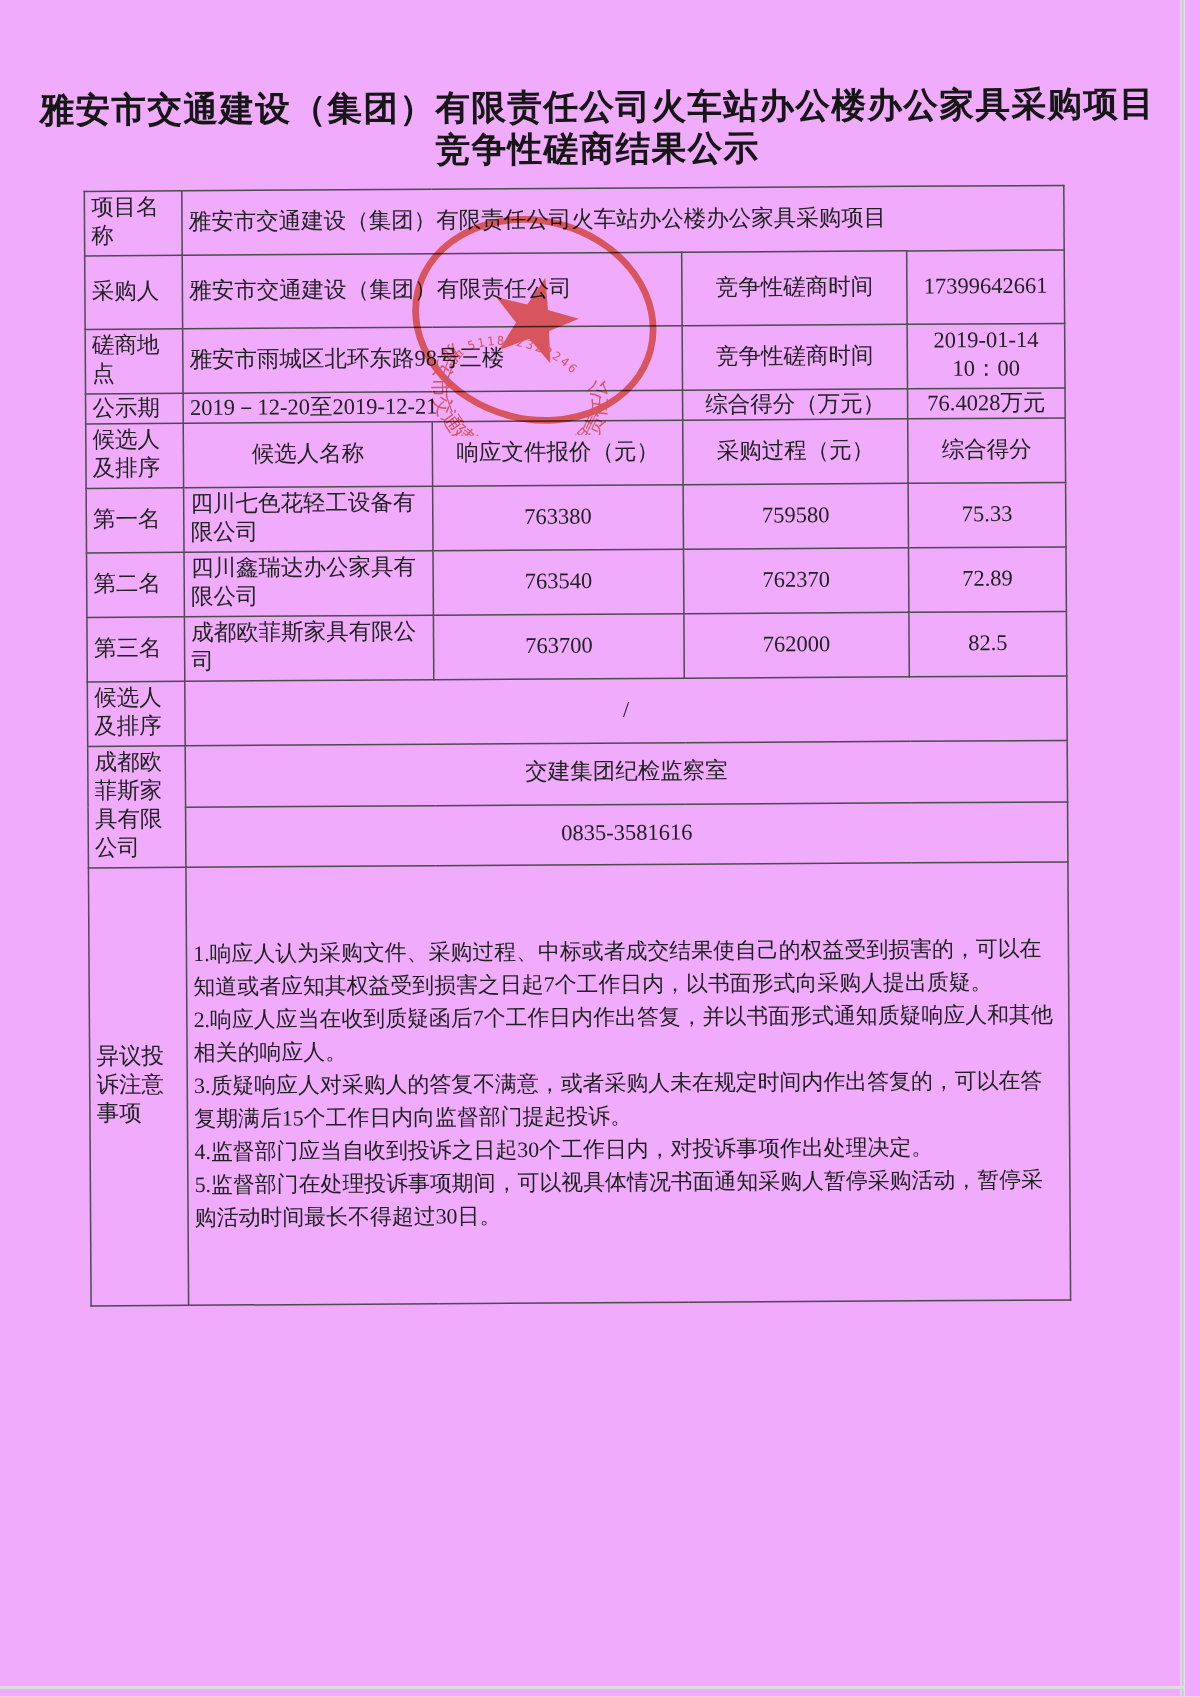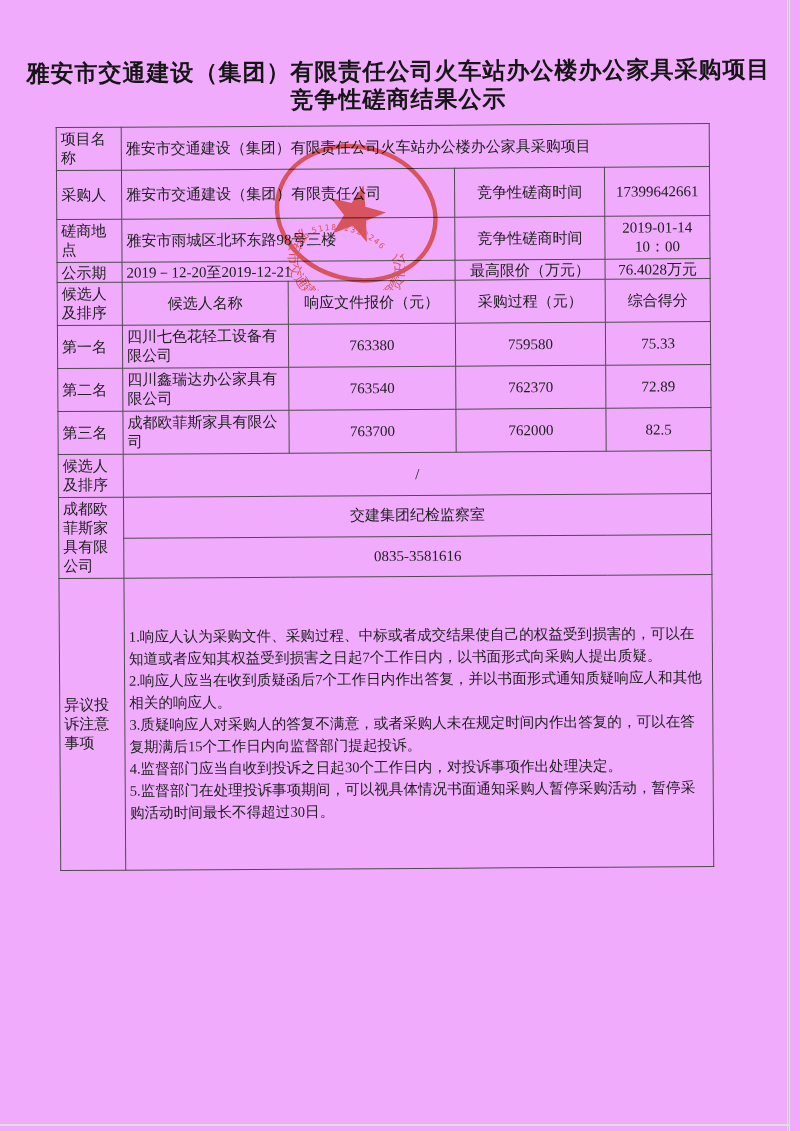--- a/index.html
+++ b/index.html
@@ -72,21 +72,21 @@
         <td class="tl" colspan="2">雅安市雨城区北环东路98号三楼</td>
         <td class="c">竞争性磋商时间</td>
         <td class="c">
           <div class="time2">2019-01-14</div>
           <div class="time2">10：00</div>
         </td>
       </tr>
       <tr class="r4">
         <td class="lab">公示期</td>
         <td class="tl" colspan="2">2019－12-20至2019-12-21</td>
-        <td class="c">最高限价（万元）</td>
+        <td class="c">综合得分（万元）</td>
         <td class="c">76.4028万元</td>
       </tr>
       <tr class="r5">
         <td class="lab">候选人及排序</td>
         <td class="c">候选人名称</td>
         <td class="c">响应文件报价（元）</td>
         <td class="c">采购过程（元）</td>
         <td class="c">综合得分</td>
       </tr>
       <tr class="r6">

